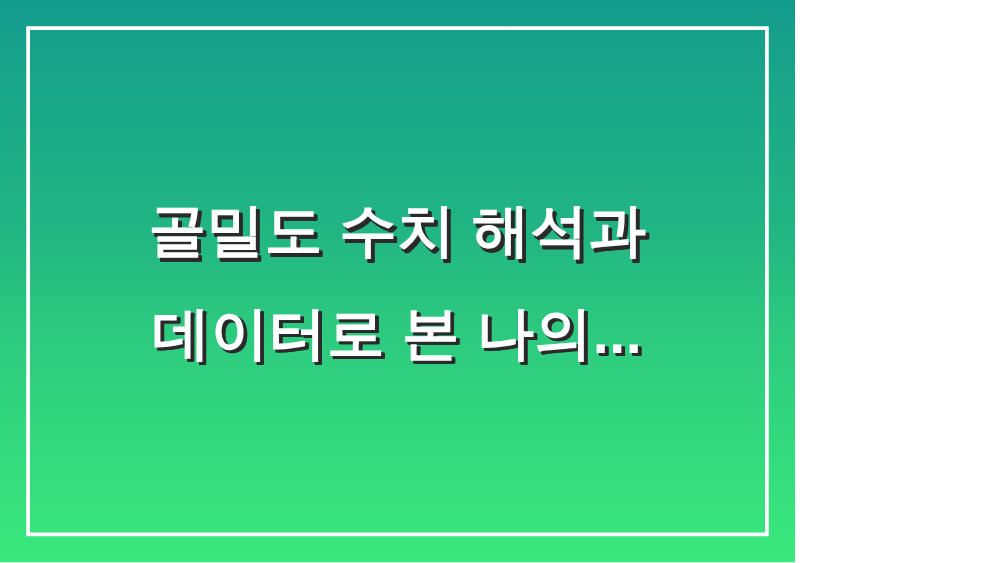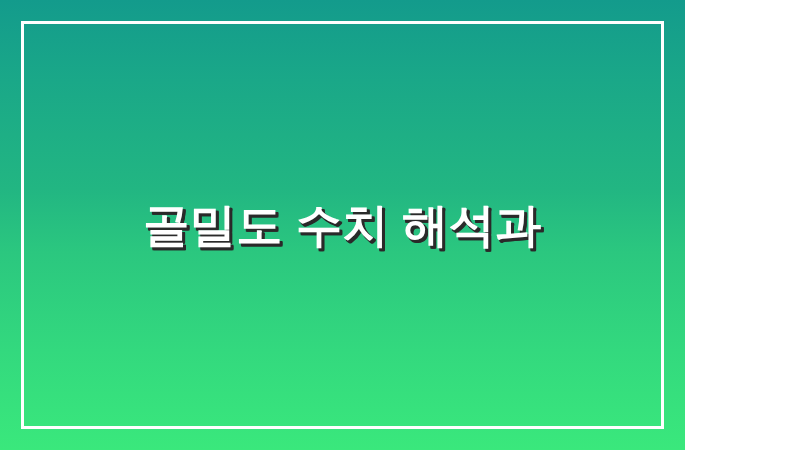--- a/index.html
+++ b/index.html
@@ -4,21 +4,21 @@
 <title>Thumbnail Card</title>
 <style>
   html, body {
     margin: 0;
     padding: 0;
     background: #ffffff;
   }
 
   #card {
     position: relative;
-    width: 685px;
+    width: 636px;
     height: 450px;
     overflow: hidden;
     font-family: "Liberation Sans", "DejaVu Sans", sans-serif;
     
     background: linear-gradient(180deg,
                 #139b8c 0%,
                 #1aa888 18%,
                 #22b682 42%,
                 #2bc77f 56%,
                 #33d97e 78%,
@@ -69,15 +69,16 @@
 </style>
 </head>
 <body>
 
 <div id="card">
 
   <div id="frame"></div>
 
   <div id="title-block">
     <div class="title-line">골밀도 수치 해석과</div>
+    <div class="title-line">데이터로 본 나의...</div>
   </div>
 
 </div>
 
 </body></html>

